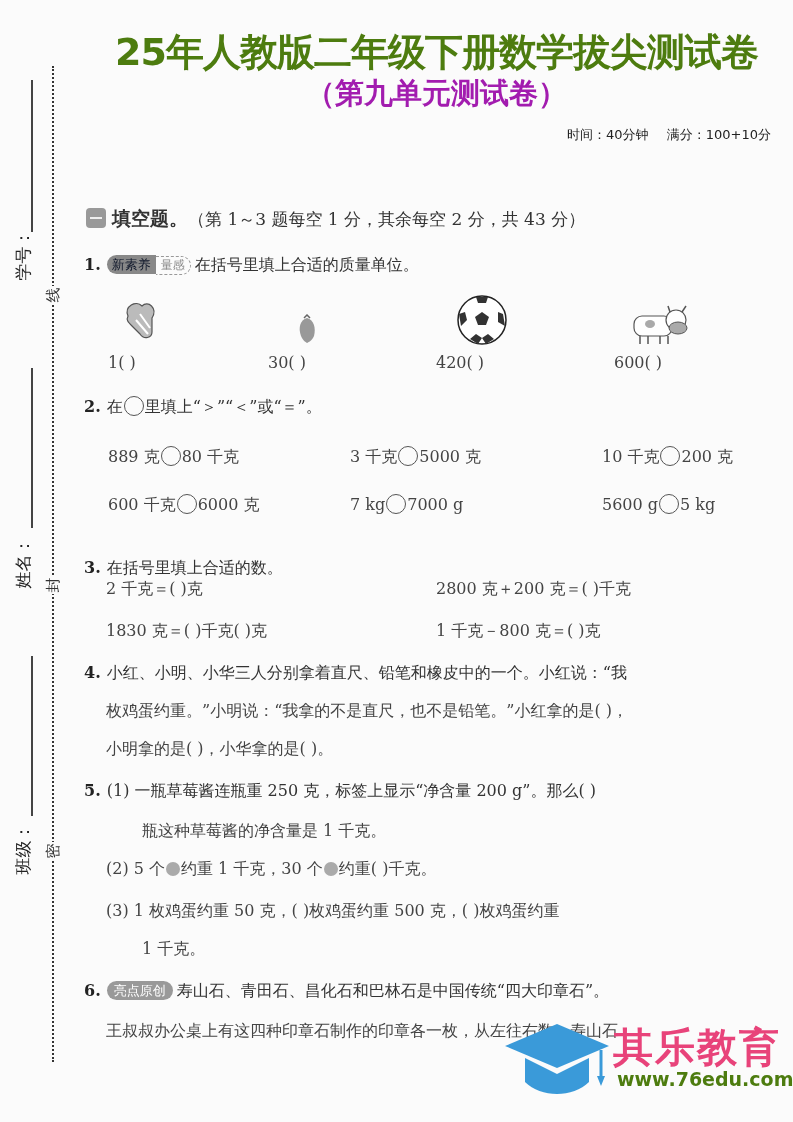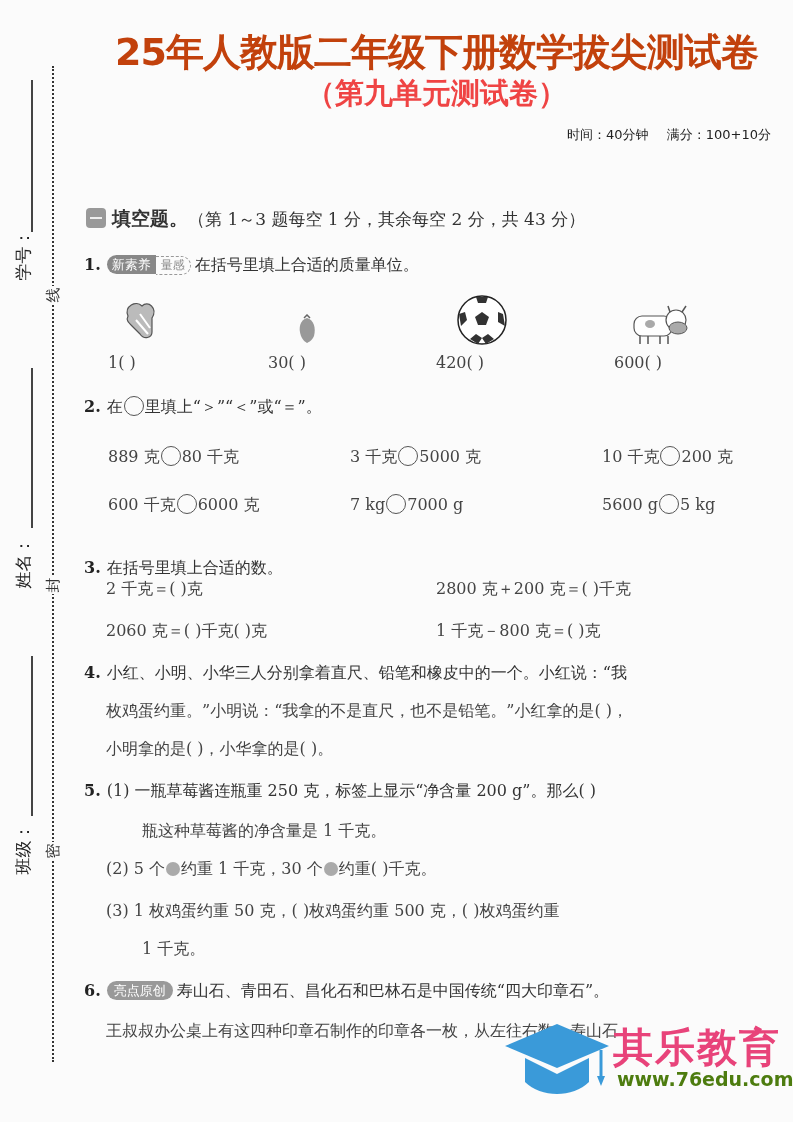--- a/index.html
+++ b/index.html
@@ -1,24 +1,24 @@
 <!DOCTYPE html>
 <html><head>
 <meta charset="utf-8">
 <style>
   * { box-sizing: border-box; margin: 0; padding: 0; }
   html, body { width: 793px; height: 1122px; background: #fbfbfb; overflow: hidden; }
   body { position: relative; font-family: "DejaVu Serif", "Liberation Serif", serif; color: #333; }
 
   .title { position: absolute; left: 80px; width: 713px; top: 30px; text-align: center;
     font-family: "DejaVu Sans", "Liberation Sans", sans-serif; font-weight: bold; font-size: 38px;
-    color: #c2410c; letter-spacing: -1px; line-height: 44px; }
+    color: #4d7c0f; letter-spacing: -1px; line-height: 44px; }
   .subtitle { position: absolute; left: 80px; width: 713px; top: 76px; text-align: center;
     font-family: "DejaVu Sans", "Liberation Sans", sans-serif; font-weight: bold; font-size: 29px;
-    color: #ef4444; line-height: 34px; }
+    color: #a21caf; line-height: 34px; }
   .meta { position: absolute; right: 22px; top: 126px; font-size: 13px; color: #222;
     font-family: "DejaVu Sans", "Liberation Sans", sans-serif; }
   .meta span { margin-left: 14px; }
 
   table.score { position: absolute; left: 83px; top: 146px; width: 691px; border-collapse: collapse;
     font-family: "DejaVu Sans", "Liberation Sans", sans-serif; font-size: 14px; }
   table.score td { border: 1px solid #666; height: 22px; text-align: center; color: #222; }
   table.score td.h { width: 70px; }
 
   .side { position: absolute; left: 0; top: 0; width: 80px; height: 1122px; }
@@ -30,21 +30,21 @@
     font-family: "DejaVu Sans", sans-serif; font-size: 15px; color: #333; transform: rotate(-90deg); text-align:center; line-height:18px; }
 
   .sec { position: absolute; left: 86px; top: 206px; font-size: 19px; color: #333; }
   .sec .badge { display: inline-block; width: 20px; height: 20px; background: #999; border-radius: 4px; vertical-align: -3px;
     position: relative; margin-right: 6px; }
   .sec .badge::after { content: ""; position: absolute; left: 4px; right: 4px; top: 9px; height: 2px; background: #eee; }
   .sec .h { font-family: "DejaVu Sans", "Liberation Sans", sans-serif; font-weight: bold; }
 
   .q { position: absolute; left: 84px; font-size: 16px; color: #333; line-height: 22px; white-space: nowrap; }
   .qn { font-weight: bold; font-family: "DejaVu Serif", serif; margin-right: 6px; color: #222; }
-  .tag { display: inline-block; background: #888; color: #ffffff; border-radius: 10px 0 0 10px; padding: 0 5px;
+  .tag { display: inline-block; background: #888; color: #0f172a; border-radius: 10px 0 0 10px; padding: 0 5px;
     font-family: "DejaVu Sans", sans-serif; font-size: 13px; line-height: 19px; vertical-align: 1px; }
   .tag2 { display: inline-block; border: 1px dashed #999; border-left: none; border-radius: 0 10px 10px 0; padding: 0 5px;
     color: #888; font-size: 12px; line-height: 17px; margin-right: 4px; vertical-align: 1px; }
   .tagfull { display: inline-block; background: #999; color: #fff; border-radius: 10px; padding: 0 7px;
     font-family: "DejaVu Sans", sans-serif; font-size: 13px; line-height: 19px; vertical-align: 1px; margin-right: 4px; }
 
   .line { position: absolute; font-size: 16px; color: #444; white-space: nowrap; line-height: 22px; }
   .circ { display: inline-block; width: 20px; height: 20px; border: 1.5px solid #555; border-radius: 50%; vertical-align: -4px; margin: 0 1px; }
   .apple { display: inline-block; width: 14px; height: 14px; border-radius: 50%; background: #aaa; vertical-align: -2px; margin: 0 1px; }
 
@@ -128,21 +128,21 @@
 <div class="line" style="left:602px;top:446px;"><span>10 千克</span><span class="circ"></span><span>200 克</span></div>
 <div class="line" style="left:108px;top:494px;"><span>600 千克</span><span class="circ"></span><span>6000 克</span></div>
 <div class="line" style="left:350px;top:494px;"><span>7 kg</span><span class="circ"></span><span>7000 g</span></div>
 <div class="line" style="left:602px;top:494px;"><span>5600 g</span><span class="circ"></span><span>5 kg</span></div>
 
 <div class="q" style="top:538px;margin-top:19px;">
   <span class="qn">3.</span><span>在括号里填上合适的数。</span>
 </div>
 <div class="line" style="left:106px;top:578px;">2 千克＝(        )克</div>
 <div class="line" style="left:436px;top:578px;">2800 克＋200 克＝(        )千克</div>
-<div class="line" style="left:106px;top:620px;">2060 克＝(        )千克(        )克</div>
+<div class="line" style="left:106px;top:620px;">1830 克＝(        )千克(        )克</div>
 <div class="line" style="left:436px;top:620px;">1 千克－800 克＝(        )克</div>
 
 <div class="q" style="top:662px;">
   <span class="qn">4.</span><span>小红、小明、小华三人分别拿着直尺、铅笔和橡皮中的一个。小红说：“我</span>
 </div>
 <div class="line" style="left:106px;top:700px;">枚鸡蛋约重。”小明说：“我拿的不是直尺，也不是铅笔。”小红拿的是(        )，</div>
 <div class="line" style="left:106px;top:738px;">小明拿的是(        )，小华拿的是(        )。</div>
 
 <div class="q" style="top:780px;">
   <span class="qn">5.</span><span>(1) 一瓶草莓酱连瓶重 250 克，标签上显示“净含量 200 g”。那么(        )</span>

